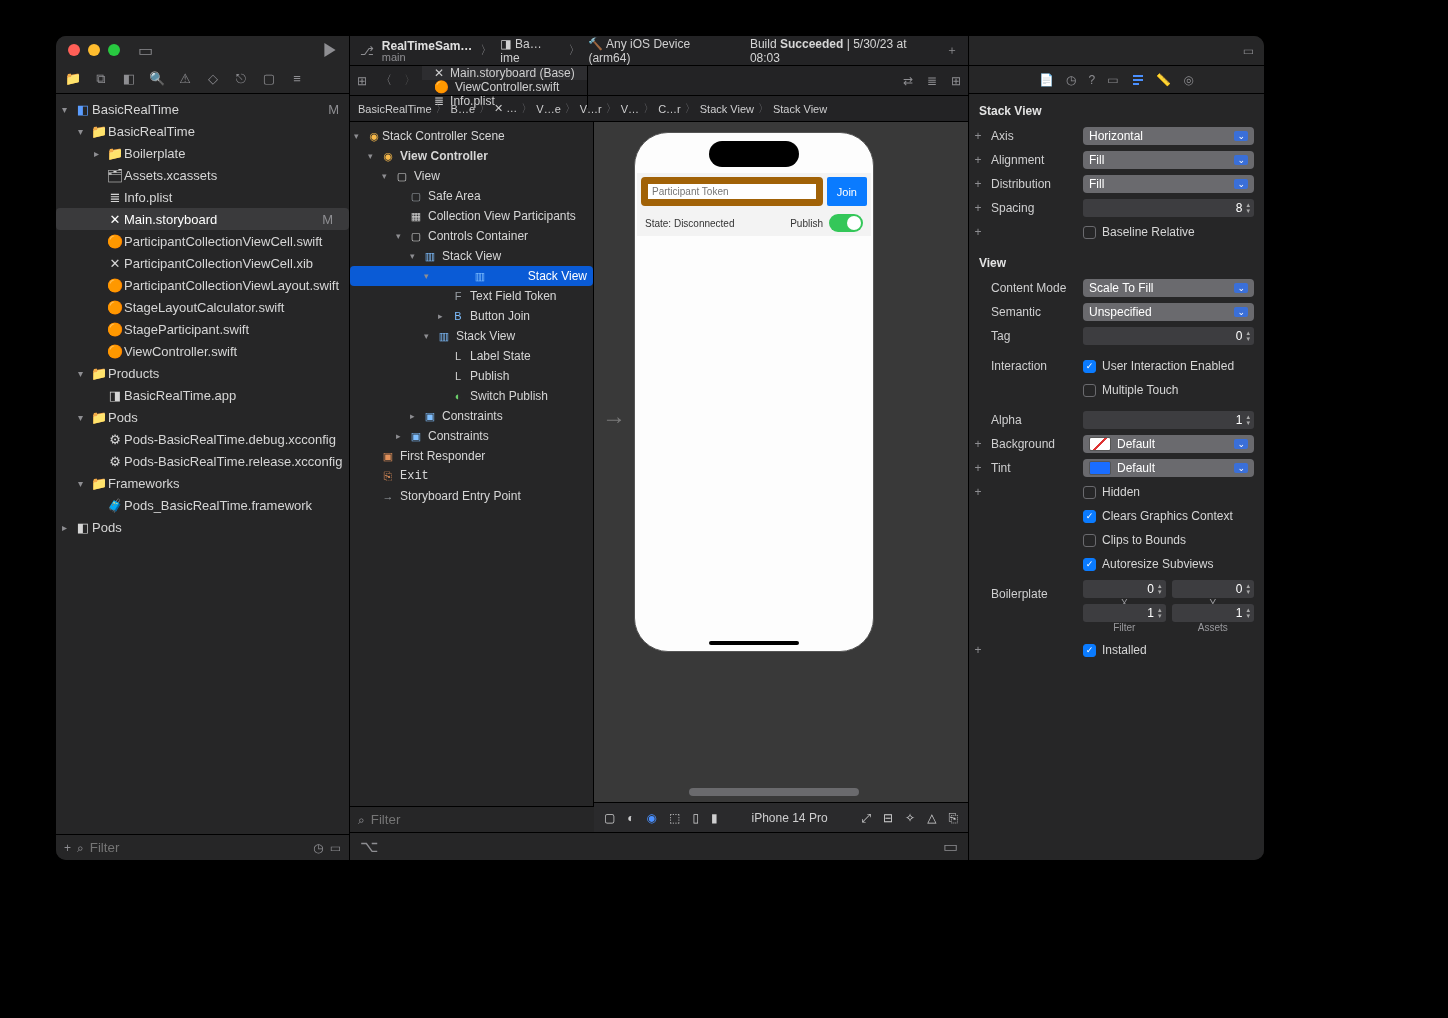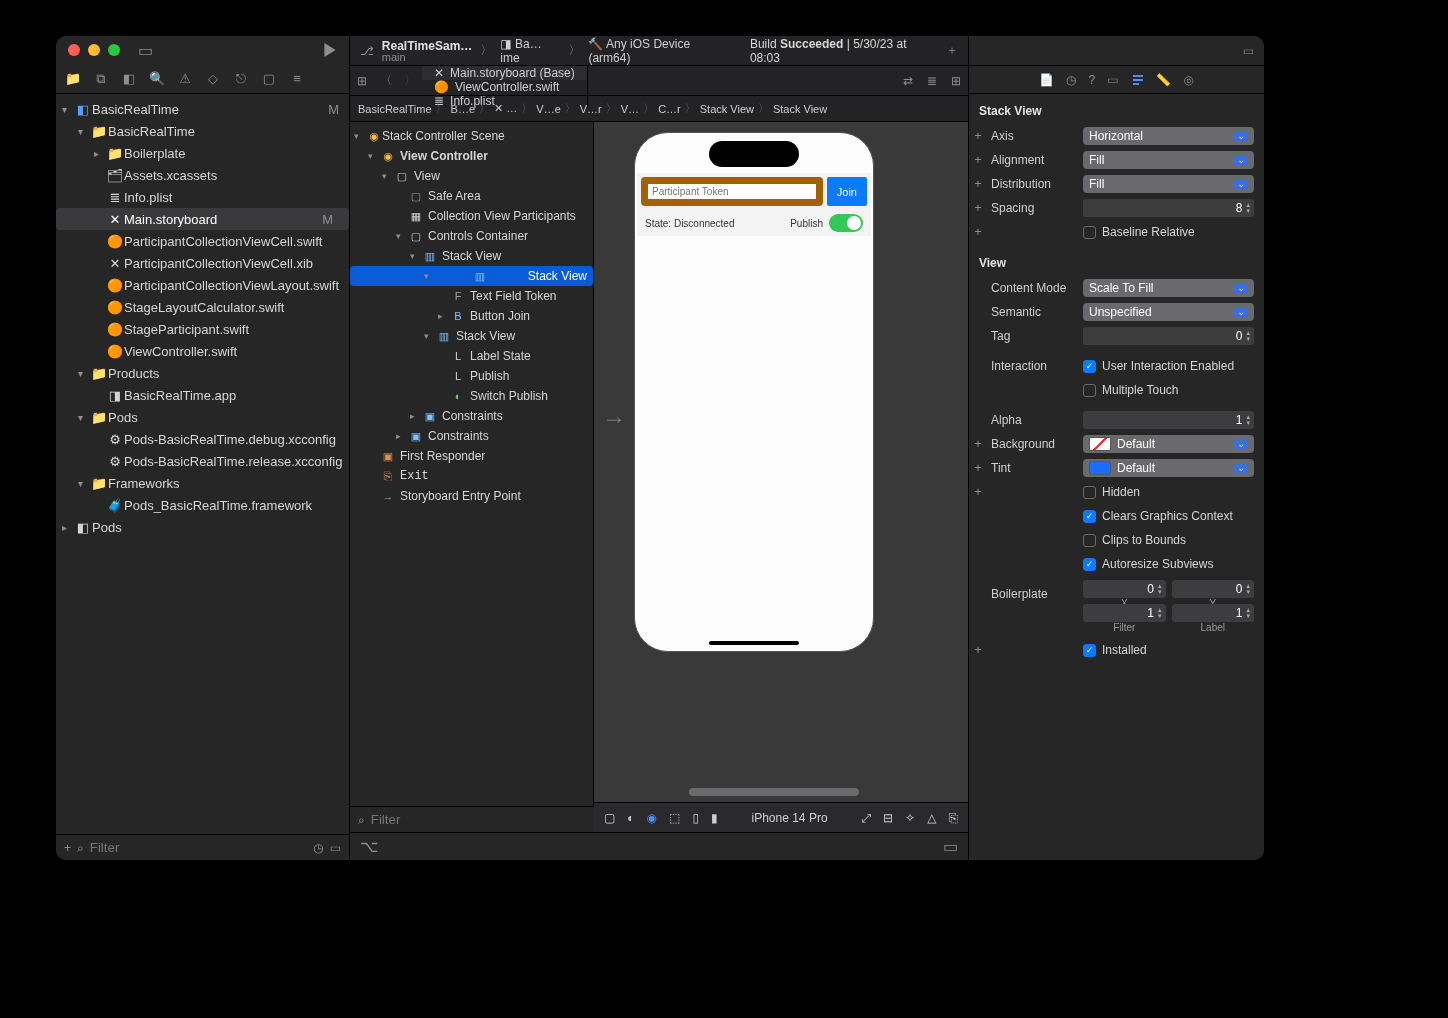--- a/index.html
+++ b/index.html
@@ -635,21 +635,21 @@
                 <span>1</span>
                 <span class="step">▴<br>▾</span>
               </div>
               <div class="sublabel">Filter</div>
             </div>
           <div>
               <div class="numfield">
                 <span>1</span>
                 <span class="step">▴<br>▾</span>
               </div>
-              <div class="sublabel">Label</div>
+              <div class="sublabel">Assets</div>
             </div>
         </div>
         </div>
 
       <div class="prow" style="margin-top:8px;">
           <span class="plus">+</span>
           <label></label>
         <span class="chk on">✓</span>
           <span>Installed</span>
         </div>

